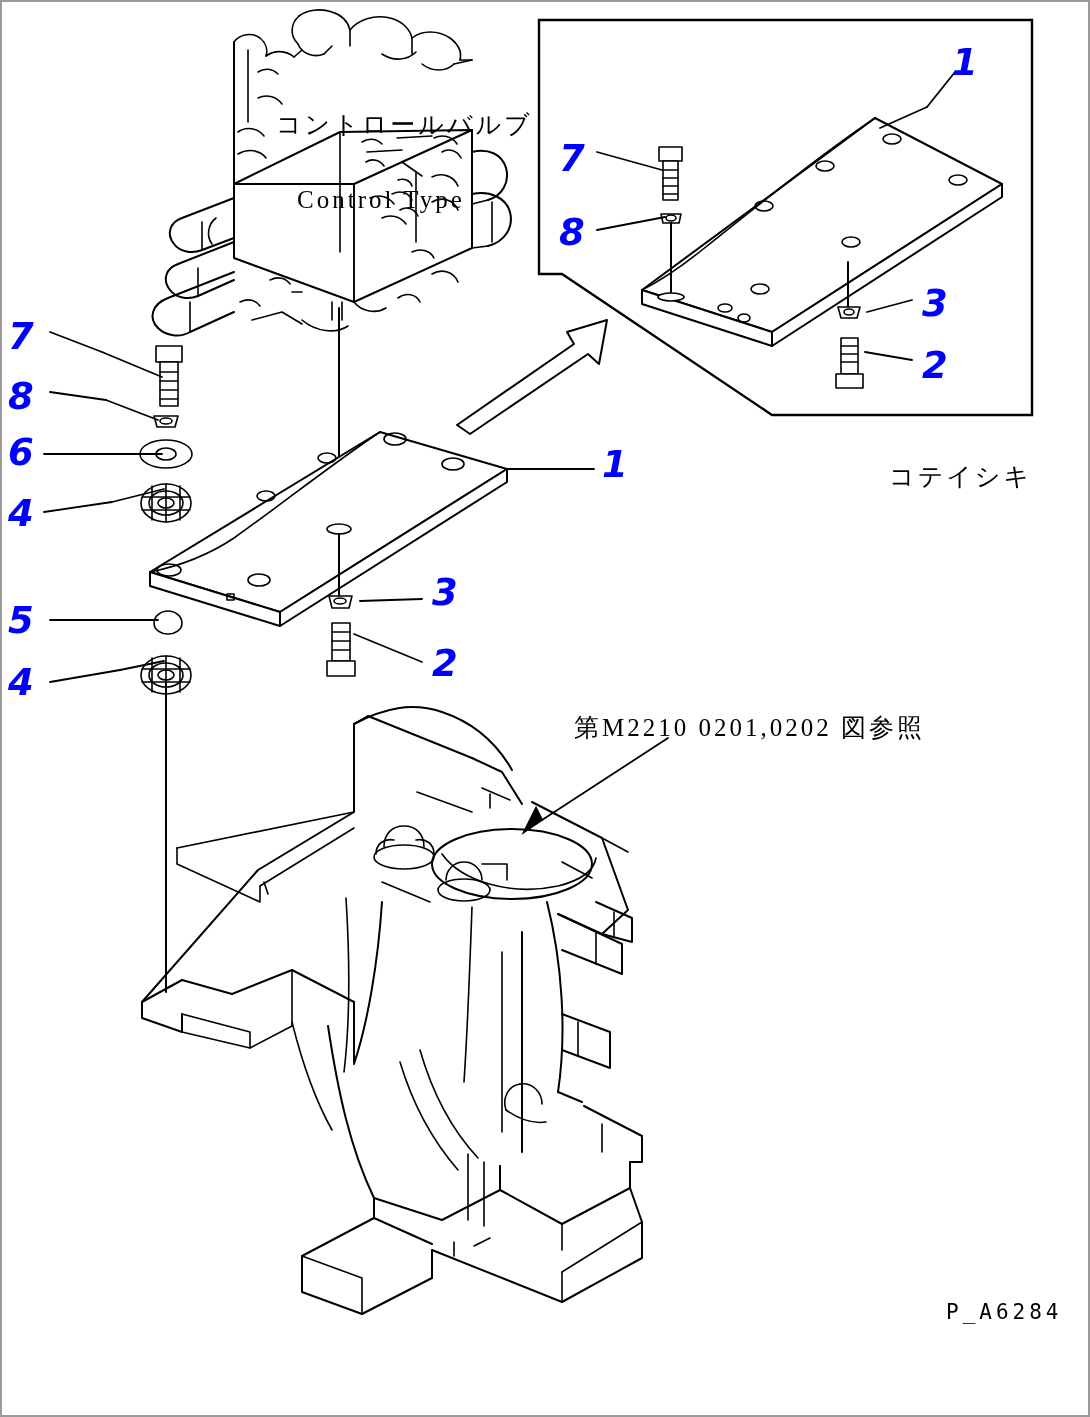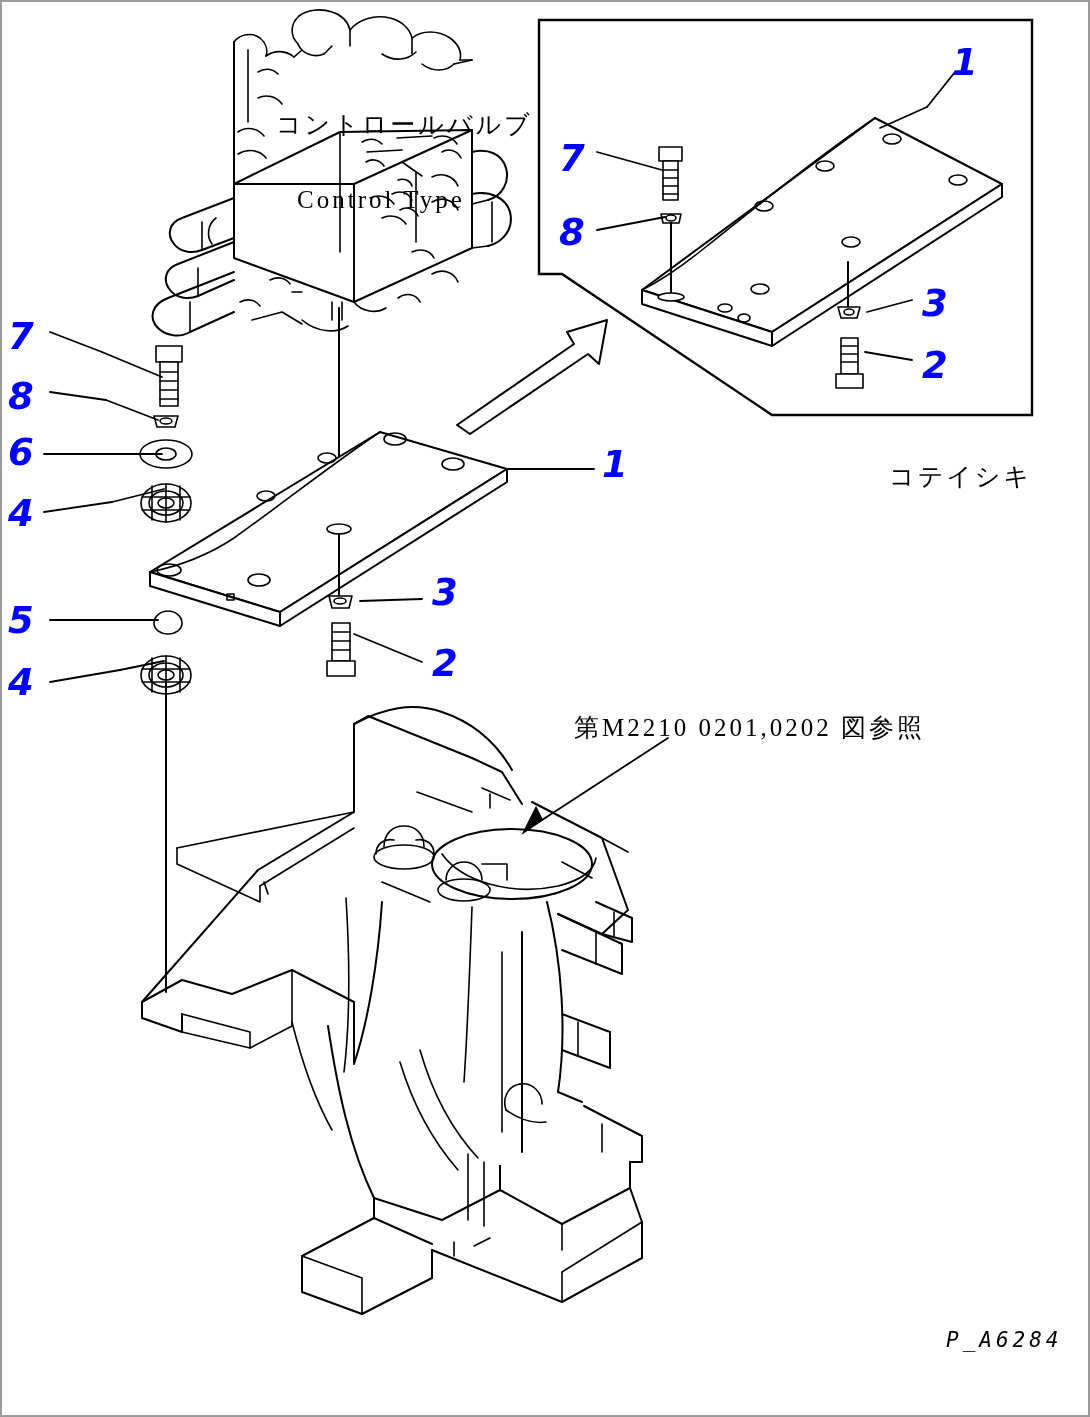--- a/index.html
+++ b/index.html
@@ -399,21 +399,21 @@
   </div>
 
   <div class="label center" style="left:780px; top:412px; width:250px;text-align:right;">
     <span class="jp">コテイシキ</span>
   </div>
 
   <div class="label" style="left:536px; top:663px;margin-left:36px;">
     <span class="jp">第M2210 0201,0202 図参照</span>
   </div>
 
-  <div class="figcode" style="left:944px; top:1326px;font-style:italic;">P_A6284</div>
+  <div class="figcode" style="left:944px; top:1298px;">P_A6284</div>
 
   <div id="callout-layer">
       <div class="callout" style="left: 6px; top: 316px; color: rgb(0, 0, 255);">7</div>
       <div class="callout" style="left: 6px; top: 376px; color: rgb(0, 0, 255);">8</div>
       <div class="callout" style="left: 6px; top: 432px; color: rgb(0, 0, 255);">6</div>
       <div class="callout" style="left: 6px; top: 493px; color: rgb(0, 0, 255);">4</div>
       <div class="callout" style="left: 600px; top: 444px; color: rgb(0, 0, 255);">1</div>
       <div class="callout" style="left: 6px; top: 600px; color: rgb(0, 0, 255);">5</div>
       <div class="callout" style="left: 430px; top: 572px; color: rgb(0, 0, 255);">3</div>
       <div class="callout" style="left: 6px; top: 662px; color: rgb(0, 0, 255);">4</div>

